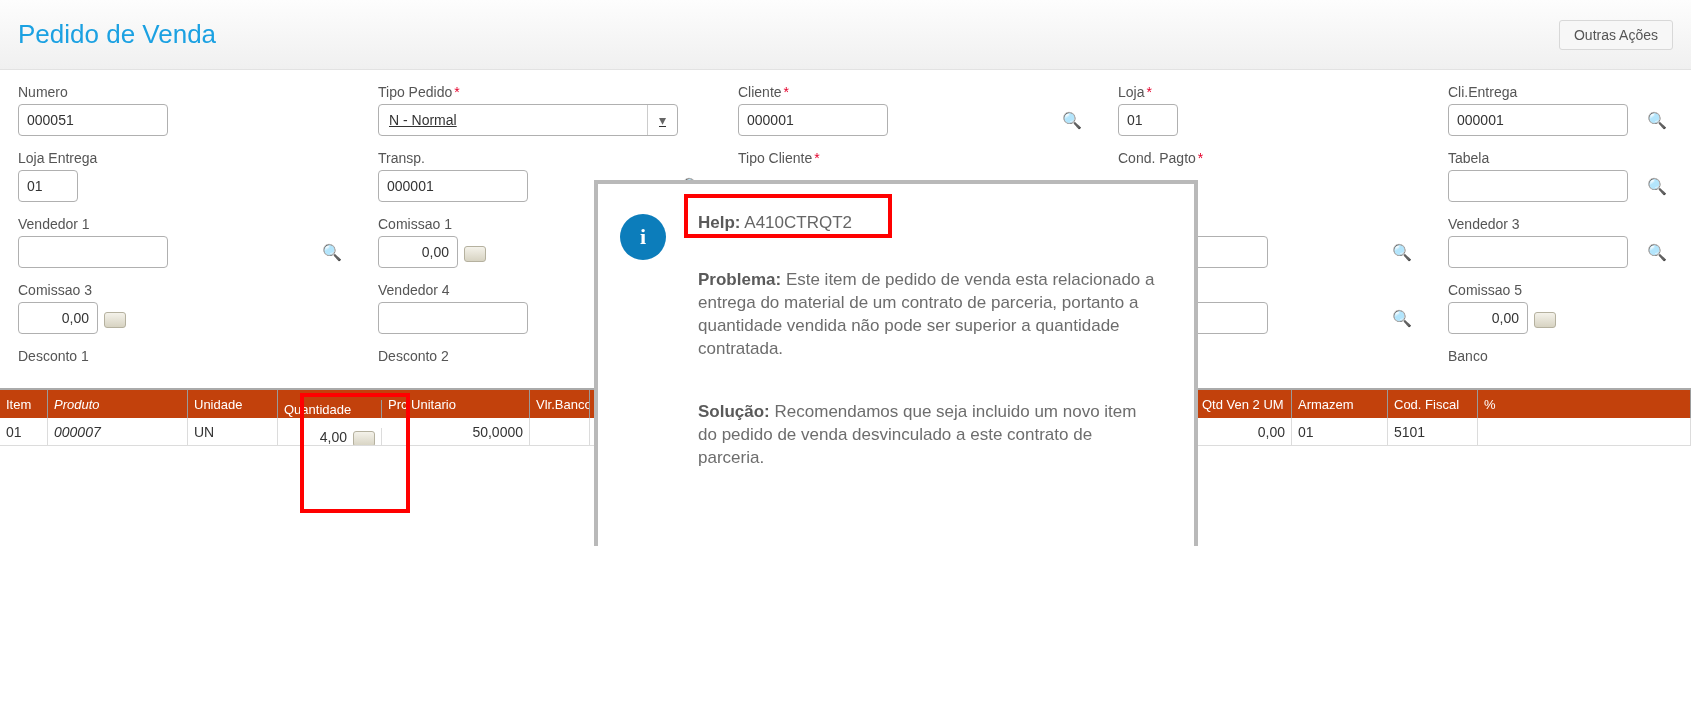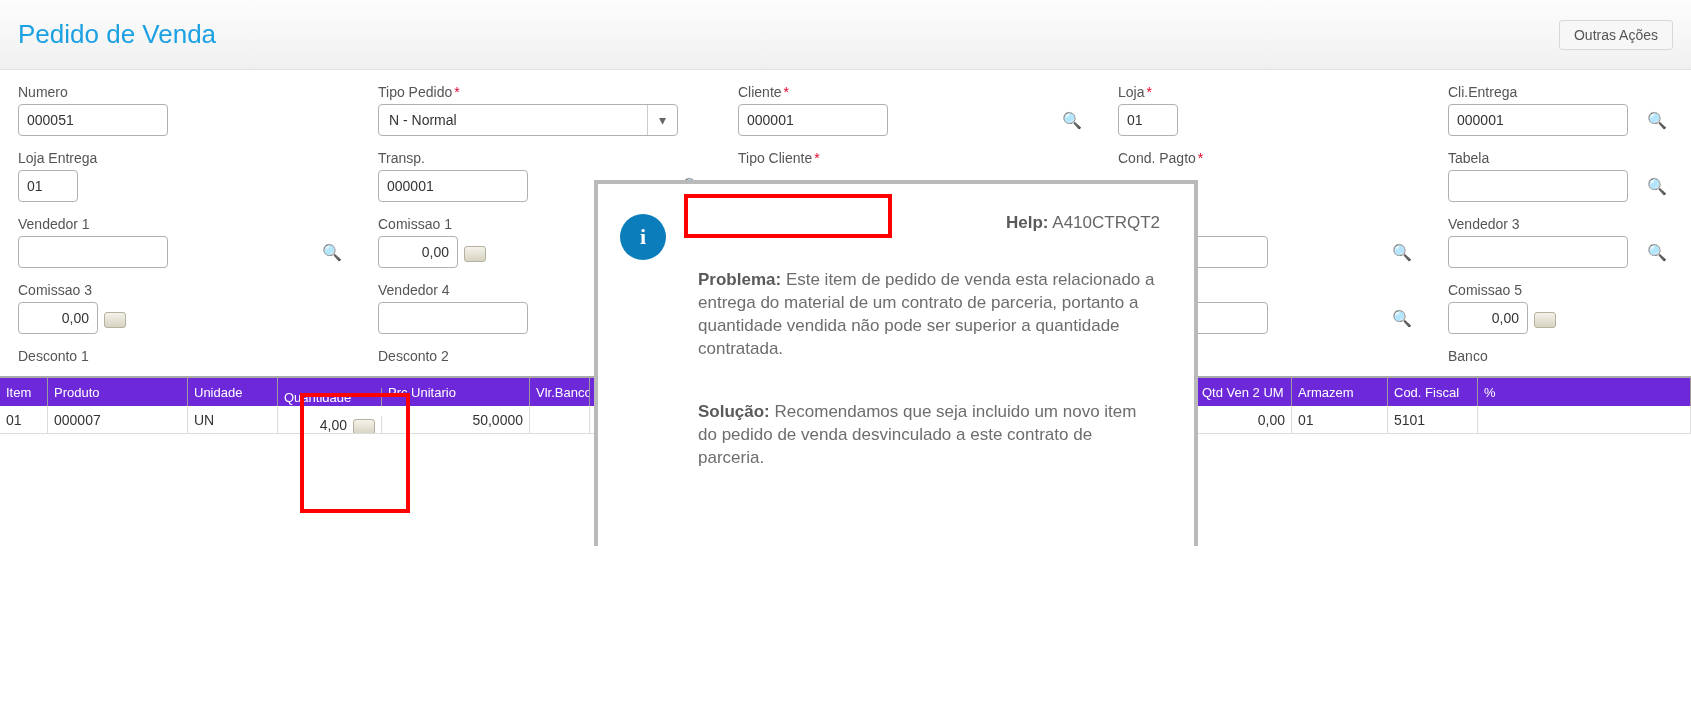--- a/index.html
+++ b/index.html
@@ -79,20 +79,21 @@
 
   .select {
     border: 1px solid #b0b0b0;
     border-radius: 4px;
     height: 32px;
     width: 300px;
     display: flex; align-items: center; justify-content: space-between;
     padding: 0 0 0 10px;
     background: #fff;
     cursor: pointer;
+    text-decoration: underline;
   }
   .select .arrow {
     width: 30px; height: 30px;
     border-left: 1px solid #ccc;
     display: flex; align-items: center; justify-content: center;
     color: #666;
   }
   .lookup {
     position: relative;
     display: inline-flex;
@@ -120,36 +121,36 @@
   .grid {
     width: 100%;
     border-top: 2px solid #aaa;
     position: relative;
   }
   .grid-header, .grid-row {
     display: flex; width: 100%;
     color: #333;
   }
   .grid-header {
-    background: #6d28d9;
+    background: #c2410c;
     color: #fff;
     font-size: 13px;
     height: 28px;
   }
   .grid-header .cell, .grid-row .cell {
     padding: 4px 6px;
     border-right: 1px solid #9a9a9a;
     display: flex; align-items: center;
     overflow: hidden; white-space: nowrap;
   }
   .grid-row { height: 28px; border-bottom: 1px solid #dcdcdc; }
   .grid-row .cell { border-right: 1px solid #dcdcdc; }
 
   .c-item    { width: 48px; }
-  .c-produto { width: 140px; }
+  .c-produto { width: 140px; font-style: italic; }
   .c-unid    { width: 90px; }
   .c-qtd     { width: 104px; margin-top: 10px; }
   .c-prcunit { width: 148px; }
   .c-vlrtot  { width: 60px; }
   .c-gap     { width: 606px; } 
   .c-qtdven2 { width: 96px; }
   .c-armazem { width: 96px; }
   .c-codfisc { width: 90px; }
   .c-pct     { flex: 1; }
   .qtd-inner {
@@ -180,21 +181,21 @@
   .dialog .info-icon {
     width: 46px; height: 46px; border-radius: 50%;
     background: #0c7dbb;
     display: flex; align-items: center; justify-content: center;
     position: absolute; left: 22px; top: 30px;
   }
   .dialog .info-icon span {
     color: #fff; font-weight: bold; font-size: 22px; font-family: Georgia, serif;
   }
   .dlg-body { margin-left: 76px; font-size: 17px; line-height: 1.35; }
-  .dlg-help { margin-bottom: 34px; text-align: right; }
+  .dlg-help { margin-bottom: 34px; }
   .dlg-help b { color: #5a5a5a; }
   .dlg-para { margin-bottom: 40px; color: #6d6d6d; }
   .dlg-para b { color: #5a5a5a; }
   .dlg-close {
     position: absolute; right: 22px; bottom: 32px;
     background: #1aa9e1;
     color: #fff; border: 0; border-radius: 4px;
     padding: 10px 16px; font-size: 15px; cursor: pointer;
   }
 </style>
@@ -330,21 +331,21 @@
       </div>
       <div class="field col-5">
         <div class="field-label">Comissao 5</div>
         <div class="field-input" style="display:inline-flex; align-items:center;">
           <input class="text-input w80 text-right" value="0,00" style="">
           <span class="money-icon"></span>
         </div>
       </div>
     </div>
 
-    <div class="form-row" style="margin-bottom:0;">
+    <div class="form-row" style="margin-bottom:12px;">
       <div class="field col-1">
         <div class="field-label">Desconto 1</div>
       </div>
       <div class="field col-2">
         <div class="field-label">Desconto 2</div>
       </div>
       <div class="field col-3"></div>
       <div class="field col-4"></div>
       <div class="field col-5">
         <div class="field-label">Banco</div>

